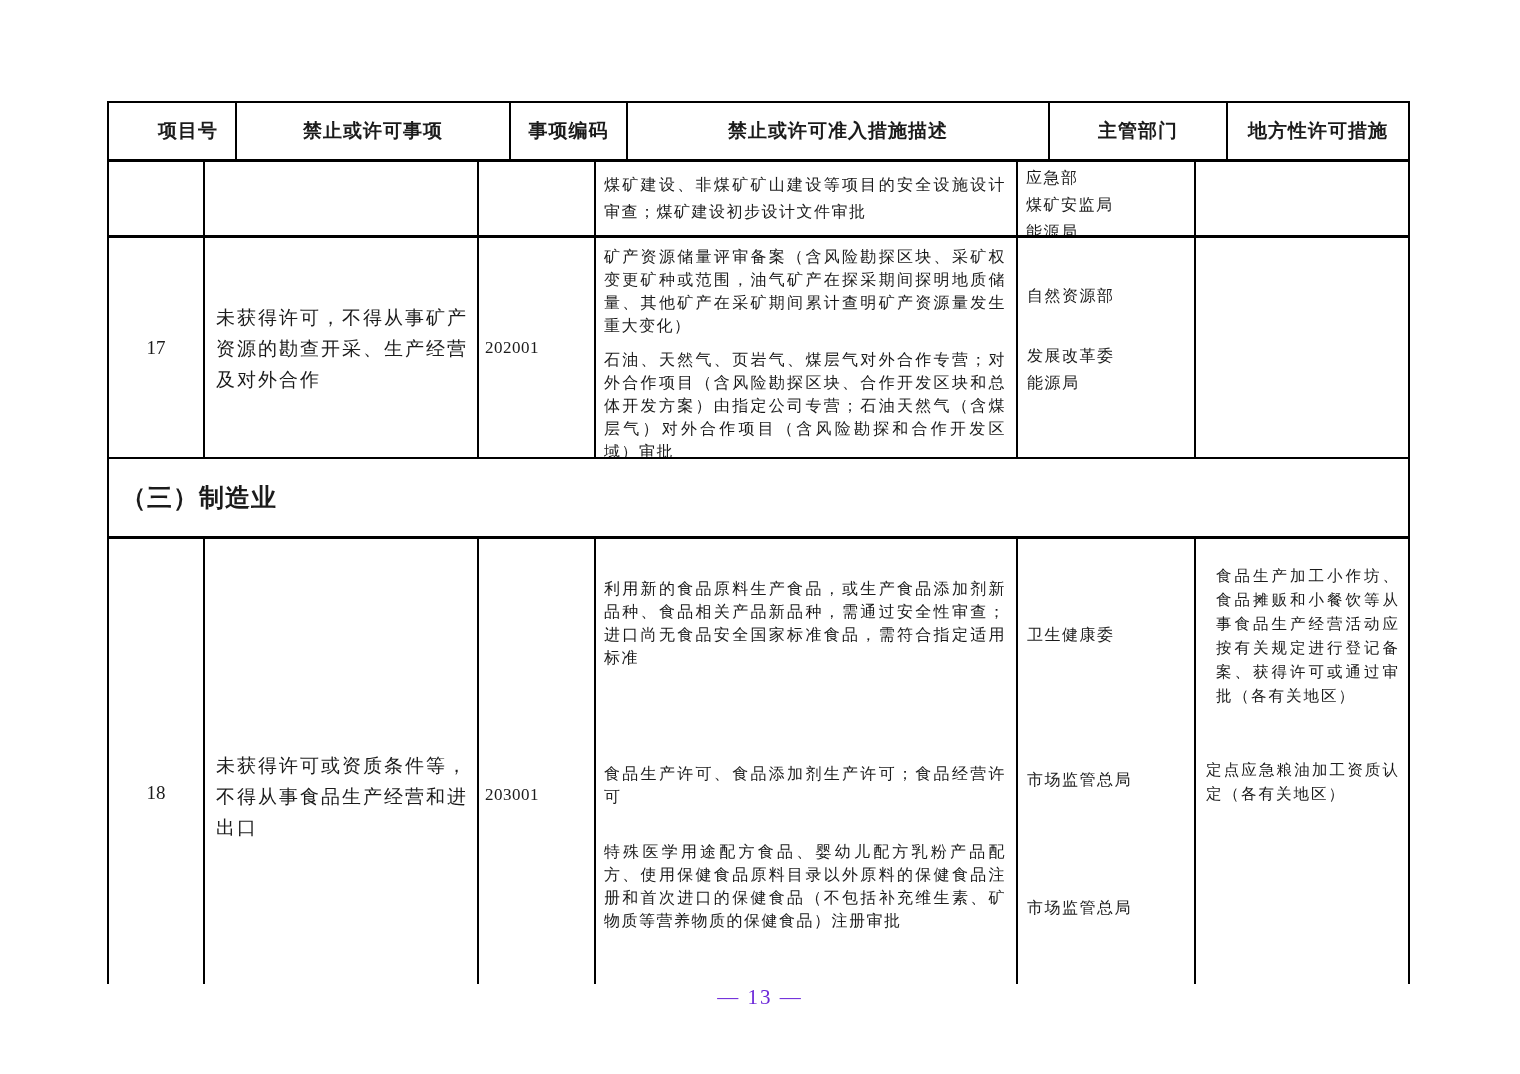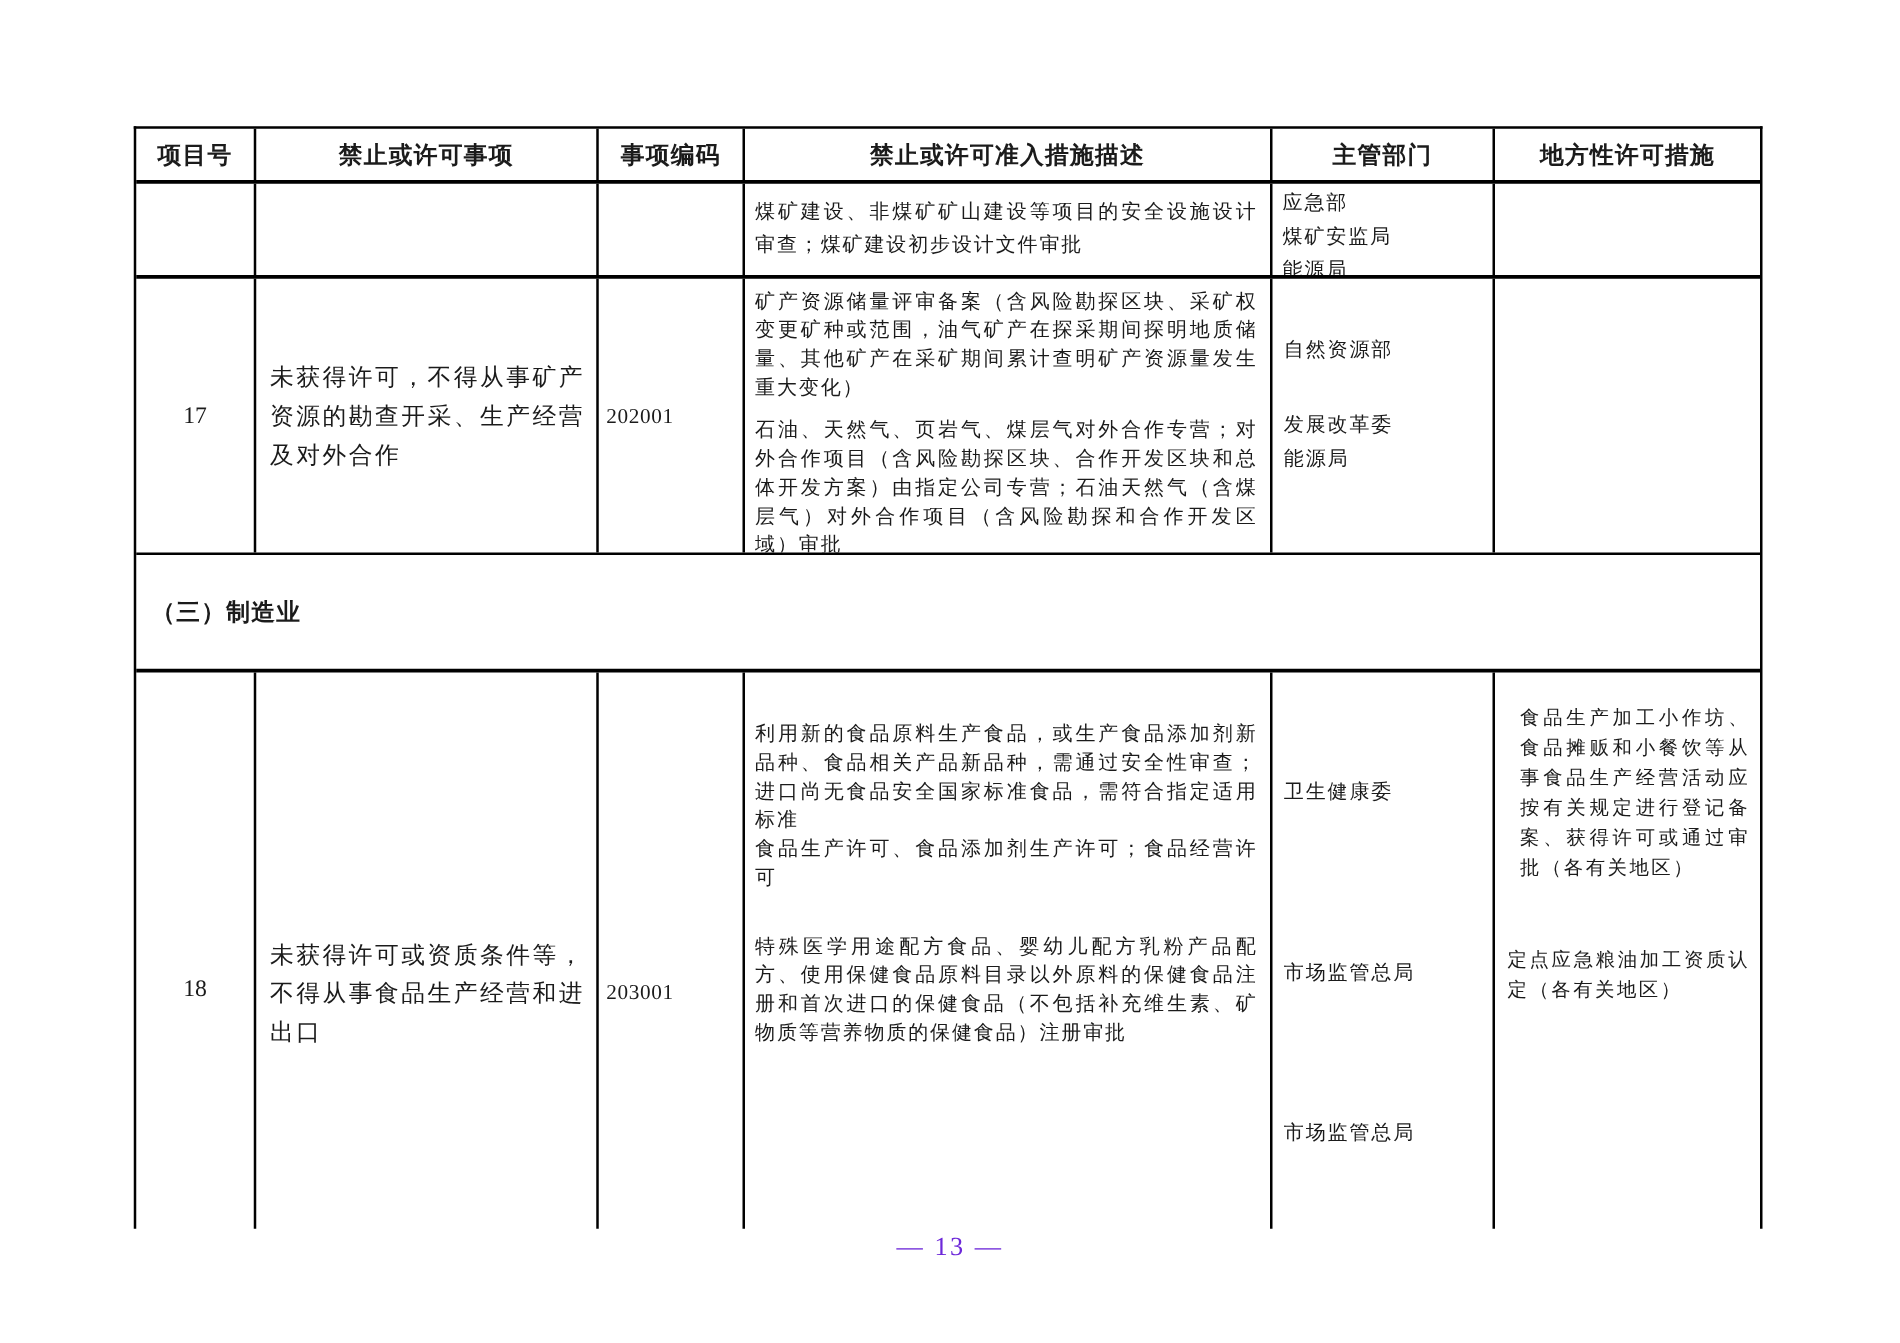--- a/index.html
+++ b/index.html
@@ -24,21 +24,21 @@
   }
   .trow {
     display: grid;
     grid-template-columns: 96px 274px 117px 422px 178px 1fr;
     width: 100%;
   }
   .cell { border-right: 2px solid #000; position: relative; overflow: hidden; }
   .cell:last-child { border-right: none; }
 
   
-  .row-header { height: 44px; border-bottom: 3px solid #000; }
+  .row-header { height: 59px; border-bottom: 3px solid #000; padding-left: 32px; }
   .row-header .cell {
     display: flex; align-items: center; justify-content: center;
     font-weight: bold; font-size: 19px; letter-spacing: 1px;
   }
 
   
   .body-text {
     font-size: 16px; line-height: 23px; letter-spacing: 1.5px;
     text-align: justify; word-break: break-all;
   }
@@ -64,34 +64,34 @@
   .row-17 .code-cell { align-items: center; }
   .measure-cell { padding-left: 8px; padding-right: 10px; }
   .row-17 .measure-cell { padding-top: 7px; }
   .row-17 .m2 { margin-top: 11px; }
   .dept-cell { padding-left: 9px; padding-right: 4px; }
   .row-17 .d1 { margin-top: 44px; }
   .row-17 .d2 { margin-top: 33px; }
 
   
   .row-section {
-    height: 94px; border-bottom: 3px solid #000;
+    height: 80px; border-bottom: 3px solid #000;
     display: flex; align-items: center;
-    font-weight: bold; font-size: 19px; letter-spacing: 1px;
+    font-weight: bold; font-size: 25px; letter-spacing: 1px;
     padding-left: 12px;
     font-family: "Liberation Sans", "DejaVu Sans", sans-serif;
   }
 
   
   .row-18 { height: 445px; }
   .row-18 .id-cell { align-items: flex-start; padding-top: 243px; text-align: center; }
   .row-18 .item-cell { padding-top: 211px; }
   .row-18 .code-cell { align-items: flex-start; padding-top: 246px; }
   .row-18 .m1 { margin-top: 38px; }
-  .row-18 .m2 { }
+  .row-18 .m2 { margin-top: 93px; }
   .row-18 .m3 { margin-top: 32px; }
   .row-18 .d1 { margin-top: 82px; }
   .row-18 .d2 { margin-top: 118px; }
   .row-18 .d3 { margin-top: 101px; }
   .local-cell { padding-left: 10px; padding-right: 8px; }
   .local-text {
     font-size: 15.5px; line-height: 24px; letter-spacing: 2px;
     text-align: justify; word-break: break-all;
   }
   .row-18 .l1 { margin-top: 25px; margin-left: 10px; }

